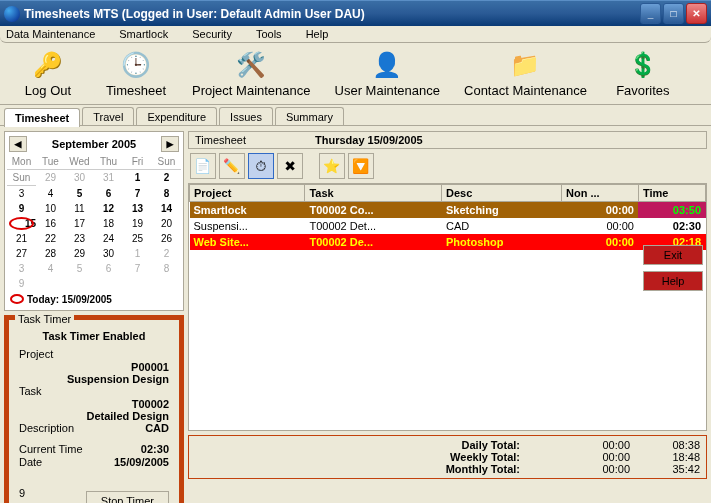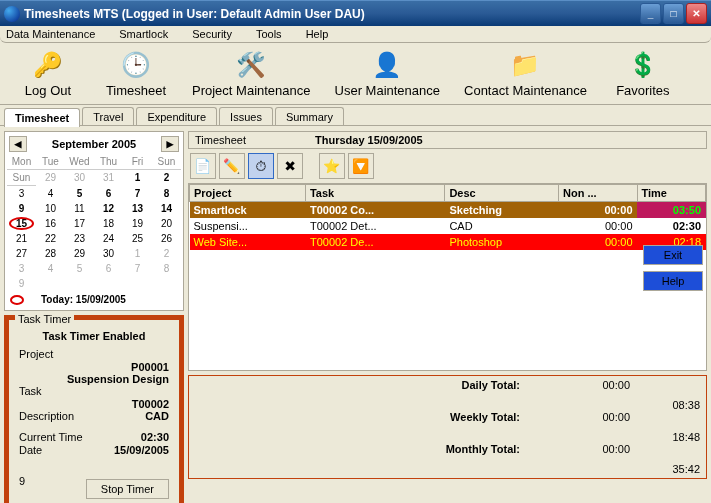--- a/index.html
+++ b/index.html
@@ -30,23 +30,23 @@
 .left-panel { width: 180px; display: flex; flex-direction: column; gap: 4px; }
 
 .calendar { background: #fff; border: 1px solid #aca899; padding: 2px; }
 .cal-header { display: flex; align-items: center; justify-content: space-between; padding: 2px; font-weight: bold; font-size: 11px; }
 .cal-nav { width: 18px; height: 16px; border: 1px solid #aca899; background: #ece9d8; text-align: center; cursor: pointer; font-size: 9px; line-height: 14px; }
 .cal-grid { display: grid; grid-template-columns: repeat(6, 1fr); font-size: 10px; text-align: center; }
 .cal-day-h { color: #888; padding: 2px 0; border-bottom: 1px solid #ccc; }
 .cal-day { padding: 2px 0; cursor: pointer; }
 .cal-day.other { color: #aaa; }
 .cal-day.bold { font-weight: bold; }
-.cal-day.today { background: #fff; position: relative; }
+.cal-day.today { background: #fff; position: relative; text-align: right; }
 .cal-day.today::after { content: ''; position: absolute; left: 2px; right: 2px; top: 1px; bottom: 1px; border: 2px solid #d00; border-radius: 50%; }
-.cal-footer { font-size: 10px; font-weight: bold; padding: 3px; display: flex; align-items: flex-end; gap: 17px; }
+.cal-footer { font-size: 10px; font-weight: bold; padding: 3px; display: flex; align-items: flex-start; gap: 3px; }
 .cal-footer .ring { width: 14px; height: 10px; border: 2px solid #d00; border-radius: 50%; display: inline-block; }
 
 .timer-box { border: 5px solid #c2410c; background: #ece9d8; padding: 4px 10px; position: relative; height: 198px; }
 .timer-box legend { position: absolute; top: -7px; left: 6px; background: #ece9d8; padding: 0 3px; font-size: 11px; }
 .timer-title { font-weight: bold; text-align: center; margin: 6px 0; font-size: 11px; }
 .timer-row { font-size: 11px; margin-bottom: 1px; }
 .timer-val { text-align: right; font-weight: bold; font-size: 11px; }
 .timer-bottom { display: flex; align-items: center; justify-content: space-between; margin-top: 6px; }
 .stop-btn { padding: 3px 14px; border: 1px solid #aca899; background: #ece9d8; cursor: pointer; font-size: 11px; margin-top: 16px; }
 
@@ -60,32 +60,32 @@
 .ts-tb-btn.active { border: 1px solid #316ac5; background: #c1d2ee; }
 .ts-tb-gap { width: 10px; }
 
 .grid-wrap { flex: 1; border: 1px solid #aca899; background: #fff; overflow: hidden; }
 .grid { width: 100%; border-collapse: collapse; font-size: 11px; }
 .grid th { background: #ece9d8; border: 1px solid #aca899; padding: 2px 4px; text-align: left; font-weight: bold; }
 .grid td { padding: 2px 4px; border-right: 1px solid transparent; }
 .grid tr.green td { background: #a16207; color: #fff; font-weight: bold; }
 .grid tr.green td.time { color: #0f0; font-weight: bold; background: #be185d; }
 .grid tr.white td { background: #fff; color: #000; }
-.grid tr.red td { background: #ff0000; color: #ff0; font-weight: normal; }
+.grid tr.red td { background: #ff0000; color: #ff0; font-weight: bold; }
 .grid td.num { text-align: right; }
 .grid td.time { text-align: right; font-weight: bold; }
 
 .totals { border: 1px solid #c2410c; background: #ece9d8; margin-top: 4px; padding: 3px 6px; font-size: 11px; }
 .totals-row { display: flex; }
 .totals-row .lbl { flex: 1; text-align: right; padding-right: 40px; font-weight: bold; }
 .totals-row .v1 { width: 70px; text-align: right; }
-.totals-row .v2 { width: 70px; text-align: right; margin-top: 20px; }
+.totals-row .v2 { width: 70px; text-align: right; }
 
 .side-btns { position: absolute; right: 8px; top: 140px; display: flex; flex-direction: column; gap: 6px; width: 60px; }
-.side-btn { padding: 3px 4px; border: 1px solid #aca899; background: #1d4ed8; cursor: pointer; font-size: 11px; text-align: center; }
+.side-btn { padding: 3px 4px; border: 1px solid #aca899; background: #b91c1c; cursor: pointer; font-size: 11px; text-align: center; }
 </style>
 </head>
 <body>
 
 <div class="titlebar">
   <div class="titlebar-icon"></div>
   <div class="titlebar-text">Timesheets MTS (Logged in User: Default Admin User DAU)</div>
   <div class="titlebar-btns">
     <div class="titlebar-btn">_</div>
     <div class="titlebar-btn">□</div>
@@ -204,20 +204,21 @@
     </div>
 
     <div class="timer-box">
       <legend>Task Timer</legend>
       <div class="timer-title">Task Timer Enabled</div>
       <div class="timer-row">Project</div>
       <div class="timer-val">P00001</div>
       <div class="timer-val">Suspension Design</div>
       <div class="timer-row">Task</div>
       <div class="timer-val">T00002</div>
+      <div class="timer-val">Detailed Design</div>
       <div style="display:flex;justify-content:space-between;">
         <div class="timer-row">Description</div>
         <div class="timer-val">CAD</div>
       </div>
       <div style="height:8px;"></div>
       <div style="display:flex;justify-content:space-between;">
         <div class="timer-row">Current Time</div>
         <div class="timer-val">02:30</div>
       </div>
       <div style="display:flex;justify-content:space-between;">

